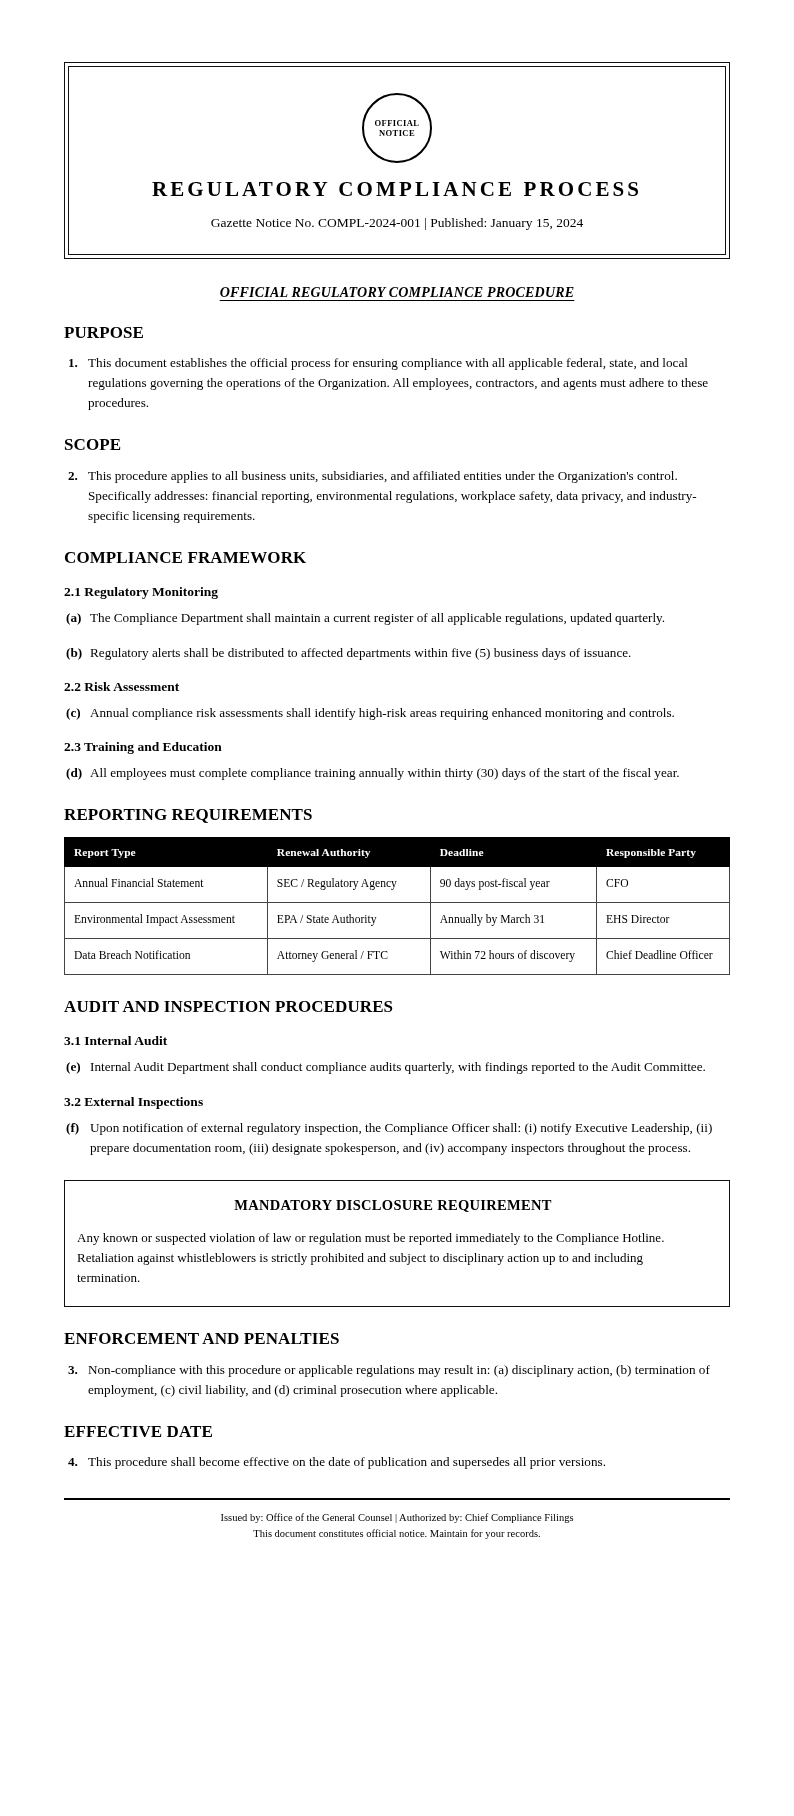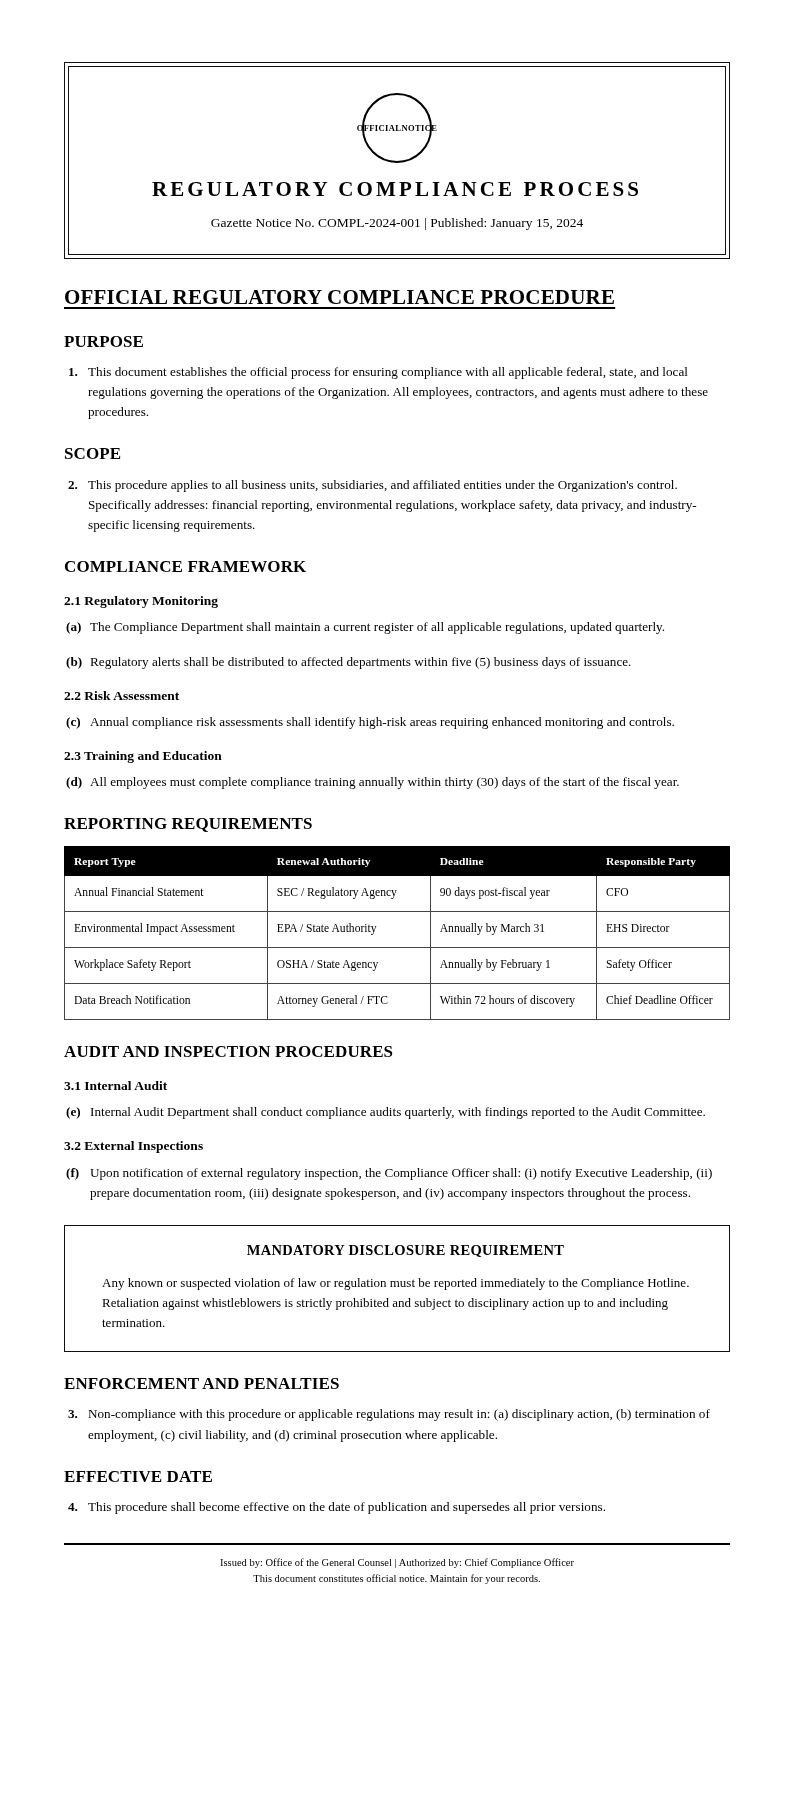--- a/index.html
+++ b/index.html
@@ -34,21 +34,21 @@
     padding: 18px 20px 22px 20px;
     text-align: center;
   }
   .seal {
     width: 66px;
     height: 66px;
     border: 2px solid #000000;
     border-radius: 50%;
     margin: 8px auto 14px auto;
     display: flex;
-    flex-direction: row;
+    flex-direction: column;
     align-items: center;
     justify-content: center;
     line-height: 1.18;
   }
   .seal-line {
     font-size: 8.5px;
     font-weight: bold;
     letter-spacing: 0.4px;
     font-family: "Liberation Serif", serif;
   }
@@ -60,26 +60,28 @@
     line-height: 1.2;
   }
   .masthead-sub {
     font-size: 13.5px;
     font-weight: normal;
     line-height: 1.3;
   }
 
   
   .doc-title {
-    font-size: 21px;
+    text-align: center;
+    font-size: 14px;
     font-weight: bold;
     text-decoration: underline;
     text-underline-offset: 3px;
     margin: 6px 0 22px 0;
     letter-spacing: 0.2px;
+    font-style: italic;
   }
 
   
   h2.section-h {
     font-size: 17px;
     font-weight: bold;
     margin: 22px 0 10px 0;
     letter-spacing: 0.1px;
     line-height: 1.2;
   }
@@ -138,21 +140,21 @@
     margin-left: 20px;
   }
   col.c1 { width: 30.5%; }
   col.c2 { width: 24.5%; }
   col.c3 { width: 25%; }
   col.c4 { width: 20%; }
 
   
   .notice-box {
     border: 1px solid #111111;
-    padding: 16px 20px 18px 37px;
+    padding: 16px 20px 18px 12px;
     margin: 22px 0 13px 0;
   }
   .notice-title {
     text-align: center;
     font-weight: bold;
     font-size: 14.5px;
     margin-bottom: 14px;
     letter-spacing: 0.3px;
   }
   .notice-body {
@@ -252,26 +254,20 @@
         <td>90 days post-fiscal year</td>
         <td>CFO</td>
       </tr>
       <tr>
         <td>Environmental Impact Assessment</td>
         <td>EPA / State Authority</td>
         <td>Annually by March 31</td>
         <td>EHS Director</td>
       </tr>
       <tr>
-        <td>Workplace Safety Report</td>
-        <td>OSHA / State Agency</td>
-        <td>Annually by February 1</td>
-        <td>Safety Officer</td>
-      </tr>
-      <tr>
         <td>Data Breach Notification</td>
         <td>Attorney General / FTC</td>
         <td>Within 72 hours of discovery</td>
         <td>Chief Deadline Officer</td>
       </tr>
     </tbody>
   </table>
 
   <h2 class="section-h">AUDIT AND INSPECTION PROCEDURES</h2>
 
@@ -299,17 +295,17 @@
   </div>
 
   <h2 class="section-h">EFFECTIVE DATE</h2>
   <div class="clause">
     <span class="clause-marker">4.</span>
     <span class="clause-text">This procedure shall become effective on the date of publication and supersedes all prior versions.</span>
   </div>
 
   <hr class="footer-rule">
   <div class="footer">
-    <span class="footer-line">Issued by: Office of the General Counsel | Authorized by: Chief Compliance Officer</span>
+    <span class="footer-line">Issued by: Office of the General Counsel | Authorized by: Chief Compliance Filings</span>
     <span class="footer-line">This document constitutes official notice. Maintain for your records.</span>
   </div>
 
 </div>
 
 </body></html>

